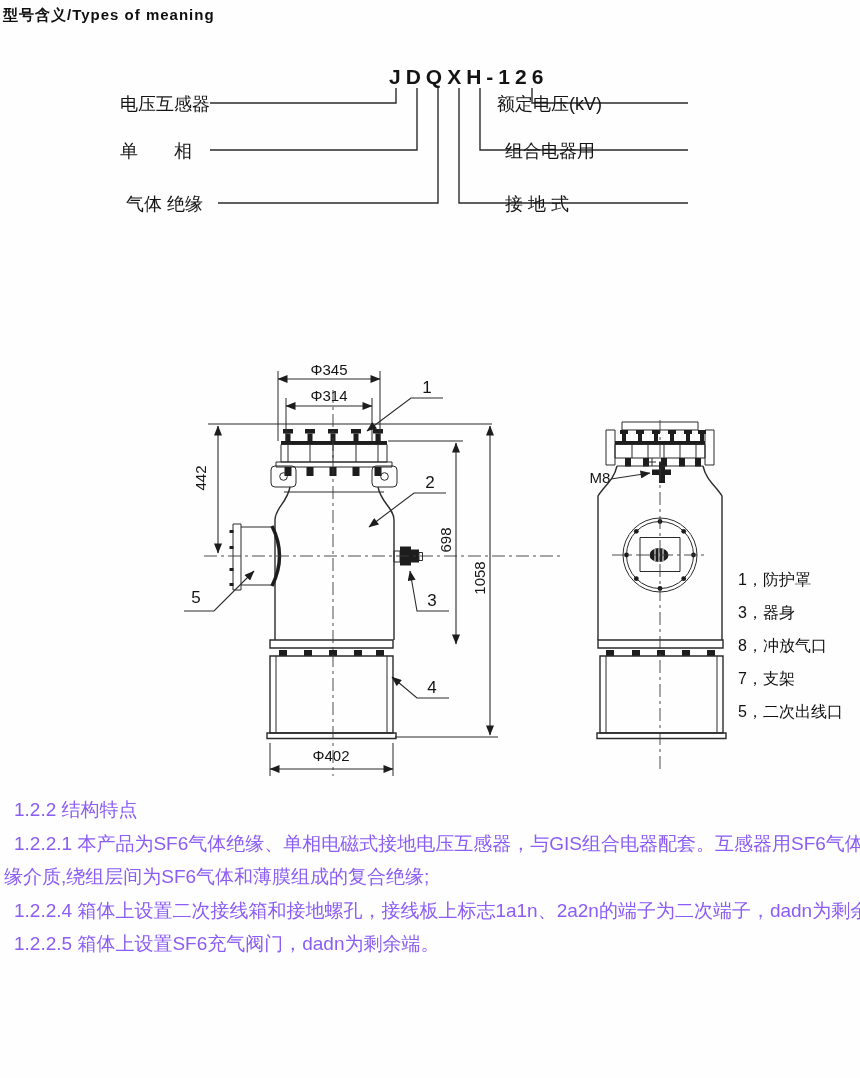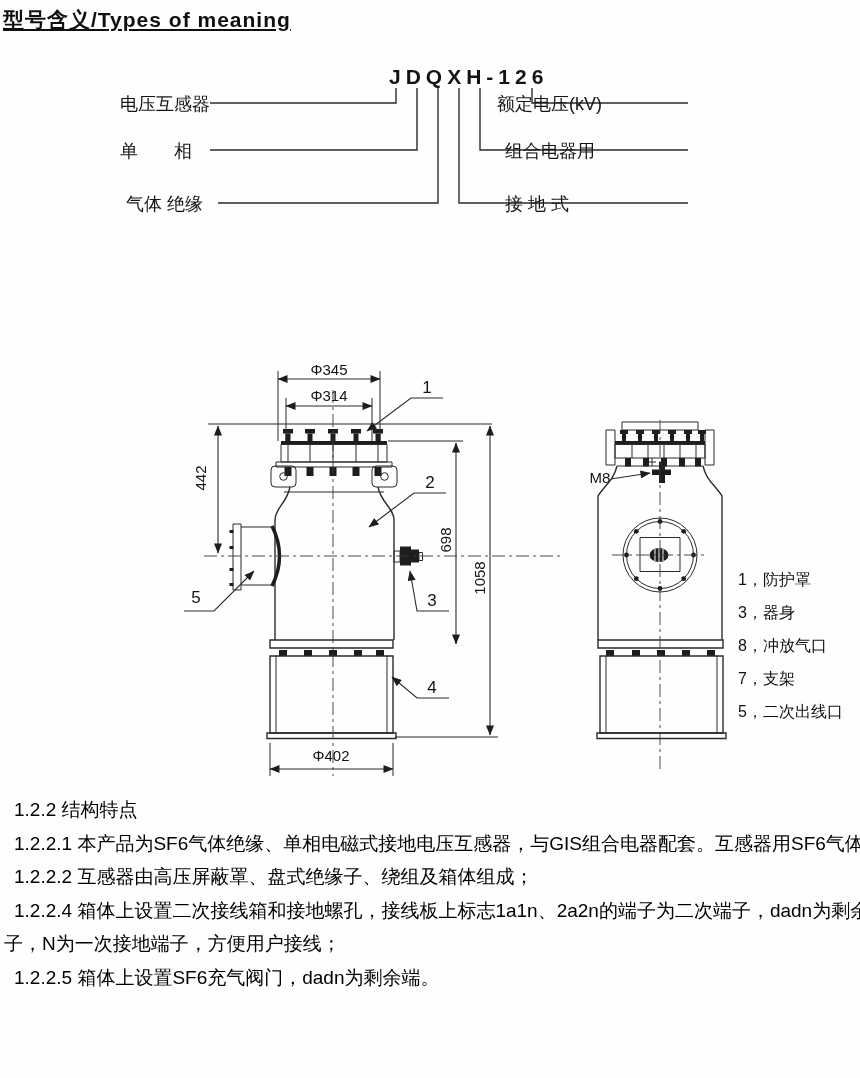--- a/index.html
+++ b/index.html
@@ -1,37 +1,37 @@
 <!DOCTYPE html>
 <html><head>
 <meta charset="utf-8">
 <style>
   html,body{margin:0;padding:0;background:#e8e8e8;}
   .page{position:relative;width:860px;height:1078px;background:#fefefe;overflow:hidden;
         font-family:"Liberation Sans","DejaVu Sans",sans-serif;color:#141414;}
-  .sec-title{position:absolute;margin:0;font-size:21px;font-weight:bold;letter-spacing:1px;color:#0f0f0f;text-decoration:underline;}
+  .sec-title{position:absolute;margin:0;font-size:15px;font-weight:bold;letter-spacing:1px;color:#0f0f0f;}
   .t1{left:3px;top:6px;}
   .t2{left:3px;top:305px;}
   svg{position:absolute;left:0;overflow:visible;}
   .model-svg{top:55px;}
   .draw-svg{top:335px;}
   svg line,svg path,svg rect,svg circle,svg ellipse{vector-effect:non-scaling-stroke;}
   .ln{stroke:#2b2b2b;stroke-width:1.4;fill:none;}
   .thin{stroke:#2b2b2b;stroke-width:1;fill:none;}
   .thick{stroke:#1d1d1d;stroke-width:3.5;fill:none;}
   .dark{fill:#1d1d1d;stroke:none;}
   .dashdot{stroke:#3a3a3a;stroke-width:0.9;fill:none;stroke-dasharray:13 4 3 4;}
   .dimline{stroke:#2b2b2b;stroke-width:1.1;fill:none;}
   text{fill:#141414;font-family:"Liberation Sans","DejaVu Sans",sans-serif;}
   .code{font-size:21px;font-weight:600;letter-spacing:5px;}
   .lbl{font-size:18px;}
   .dim{font-size:15px;}
   .callout{font-size:17px;}
   .legend{position:absolute;left:738px;font-size:16px;line-height:22px;white-space:nowrap;color:#111;}
-  .specs{position:absolute;left:4px;top:793px;right:0;font-size:19px;line-height:33.5px;color:#000000;}
+  .specs{position:absolute;left:4px;top:793px;right:0;font-size:19px;line-height:33.5px;color:#8b5cf6;}
   .bodyline{white-space:nowrap;margin-left:10px;}
   .bodyline.cont{margin-left:0;}
 </style>
 </head>
 <body>
 
 <div class="page">
 
   <h1 class="sec-title t1">型号含义/Types of meaning</h1>
 
@@ -274,19 +274,18 @@
 
   <div class="legend" style="top:569px">1，防护罩</div>
   <div class="legend" style="top:602px">3，器身</div>
   <div class="legend" style="top:635px">8，冲放气口</div>
   <div class="legend" style="top:668px">7，支架</div>
   <div class="legend" style="top:701px">5，二次出线口</div>
 
   <div class="specs">
     <div class="bodyline">1.2.2 结构特点</div>
     <div class="bodyline">1.2.2.1 本产品为SF6气体绝缘、单相电磁式接地电压互感器，与GIS组合电器配套。互感器用SF6气体作主绝</div>
-    <div class="bodyline">1.2.2.2 互感器由高压屏蔽罩、盘式绝缘子、绕组及箱体组成；</div>
+    <div class="bodyline cont">缘介质,绕组层间为SF6气体和薄膜组成的复合绝缘;</div>
     <div class="bodyline">1.2.2.4 箱体上设置二次接线箱和接地螺孔，接线板上标志1a1n、2a2n的端子为二次端子，dadn为剩余端</div>
-    <div class="bodyline cont">子，N为一次接地端子，方便用户接线；</div>
     <div class="bodyline">1.2.2.5 箱体上设置SF6充气阀门，dadn为剩余端。</div>
   </div>
 
 </div>
 
 </body></html>

